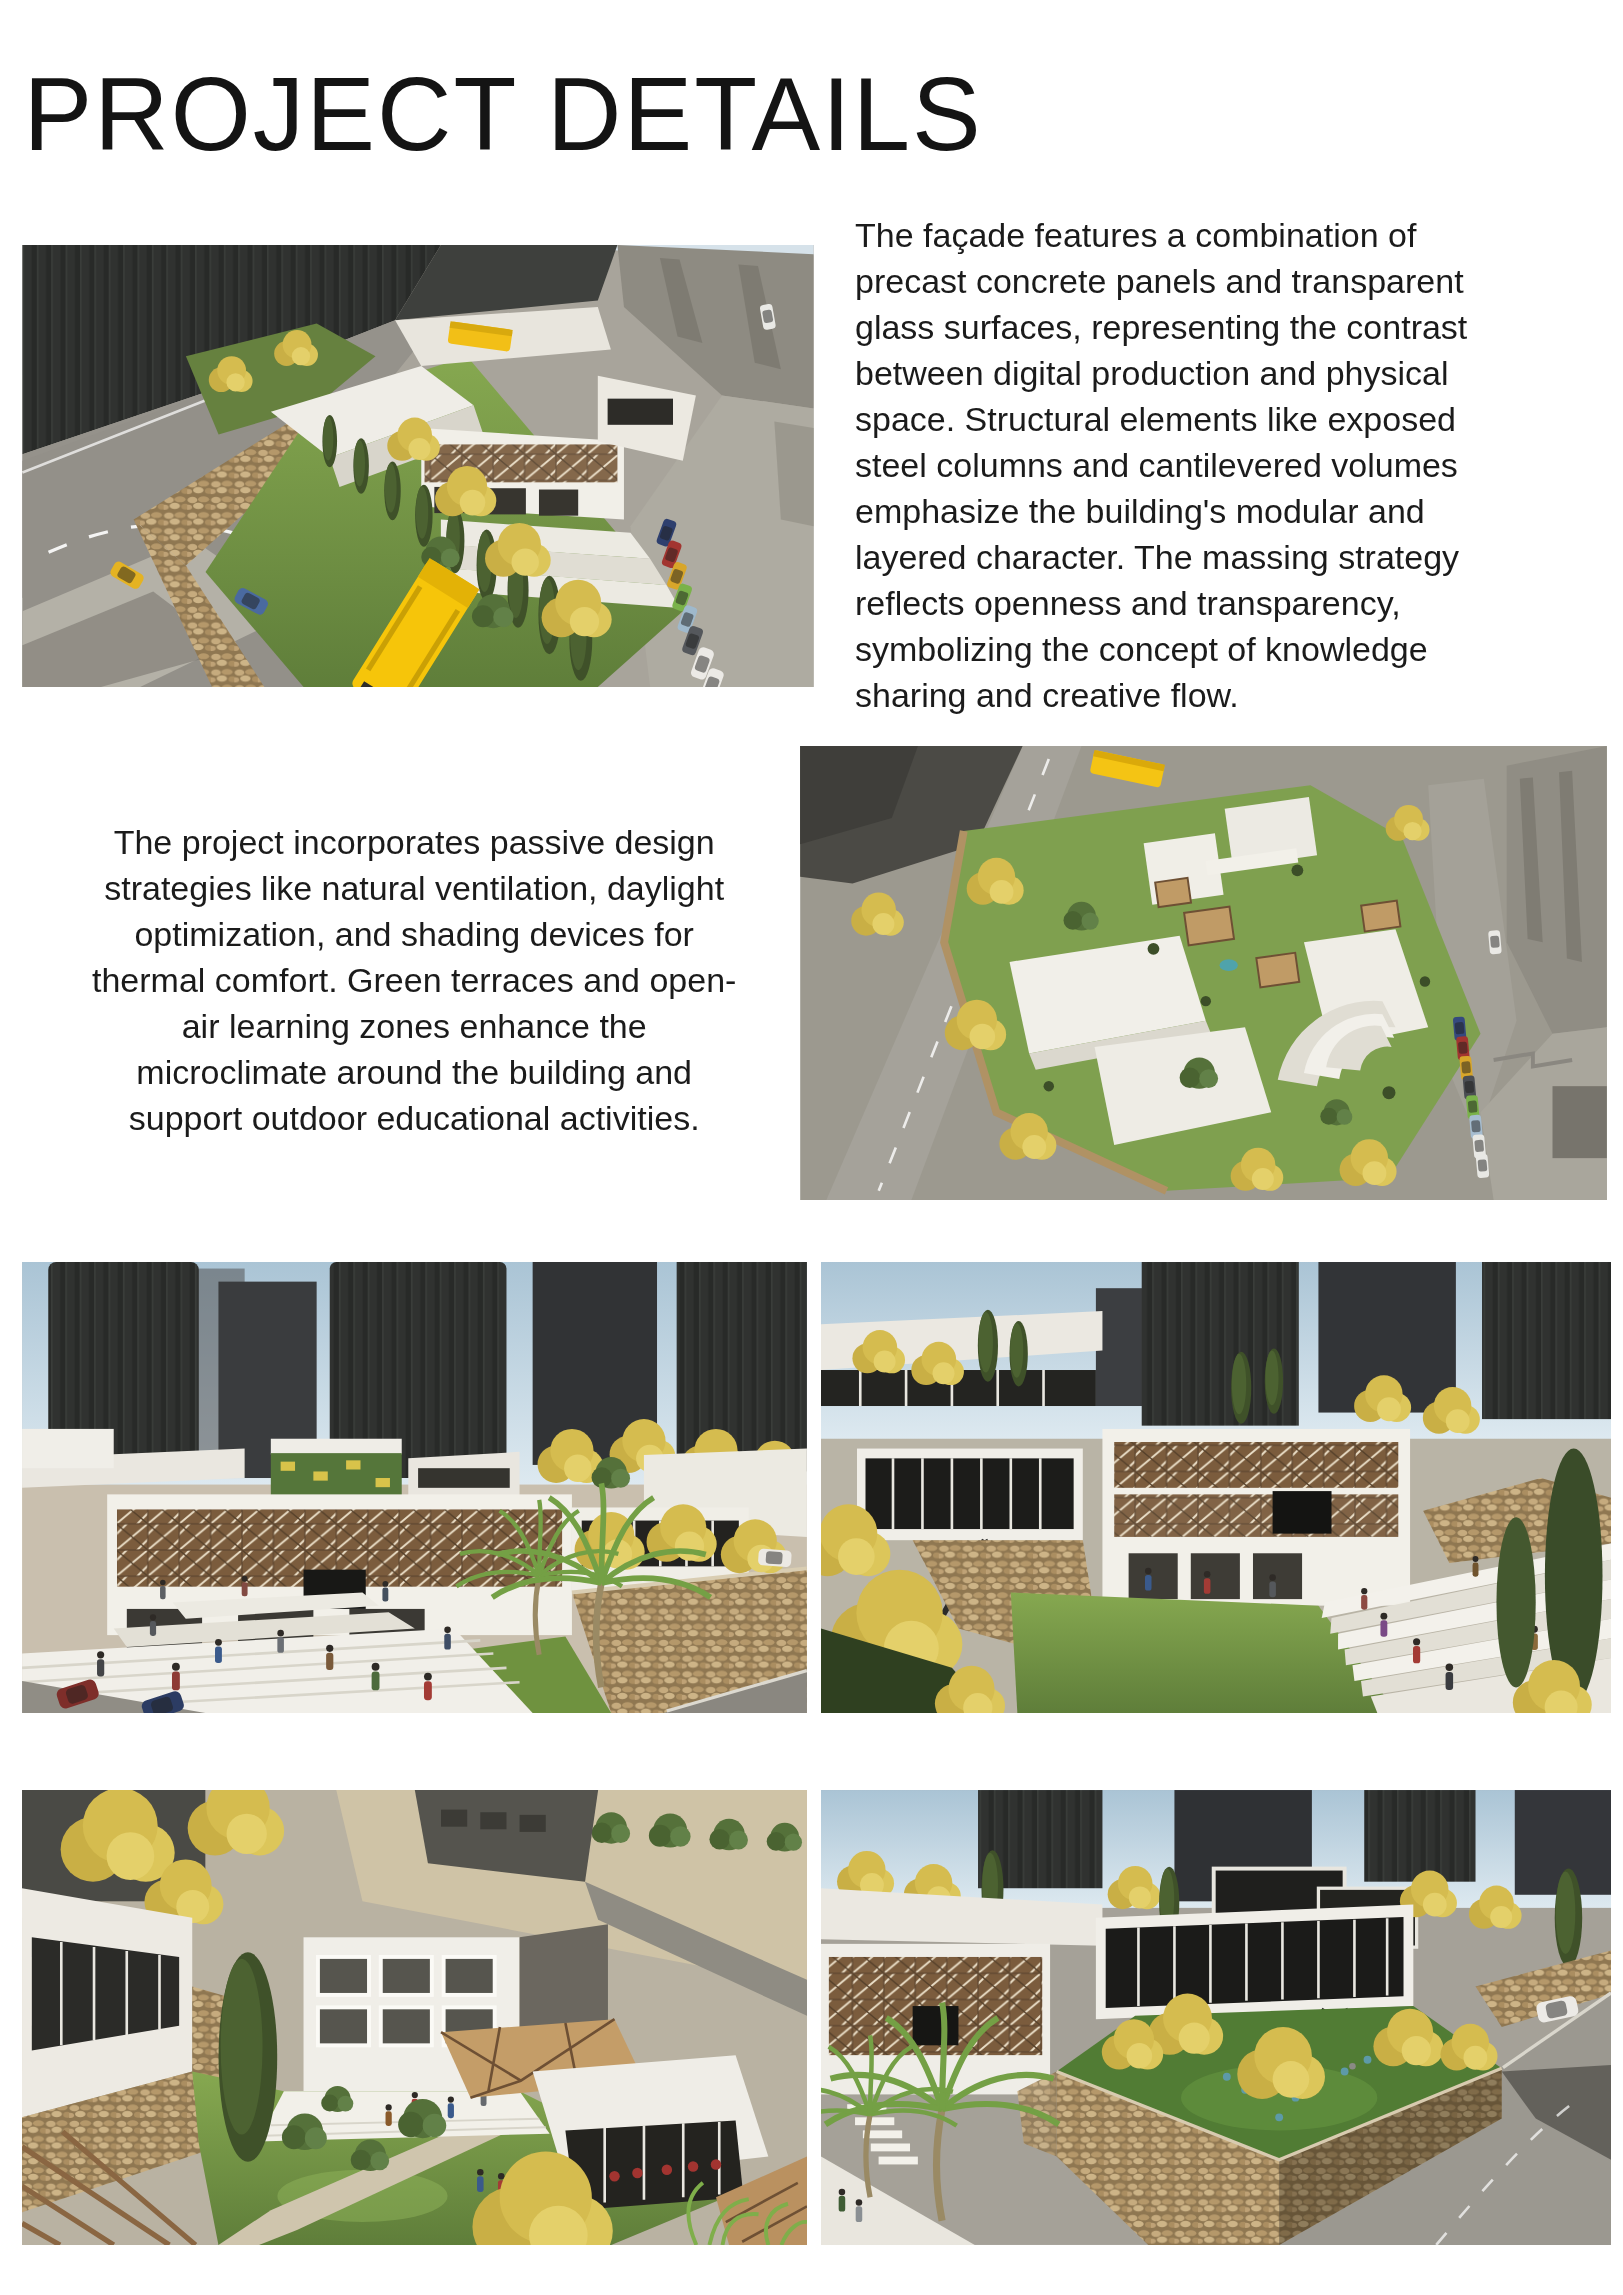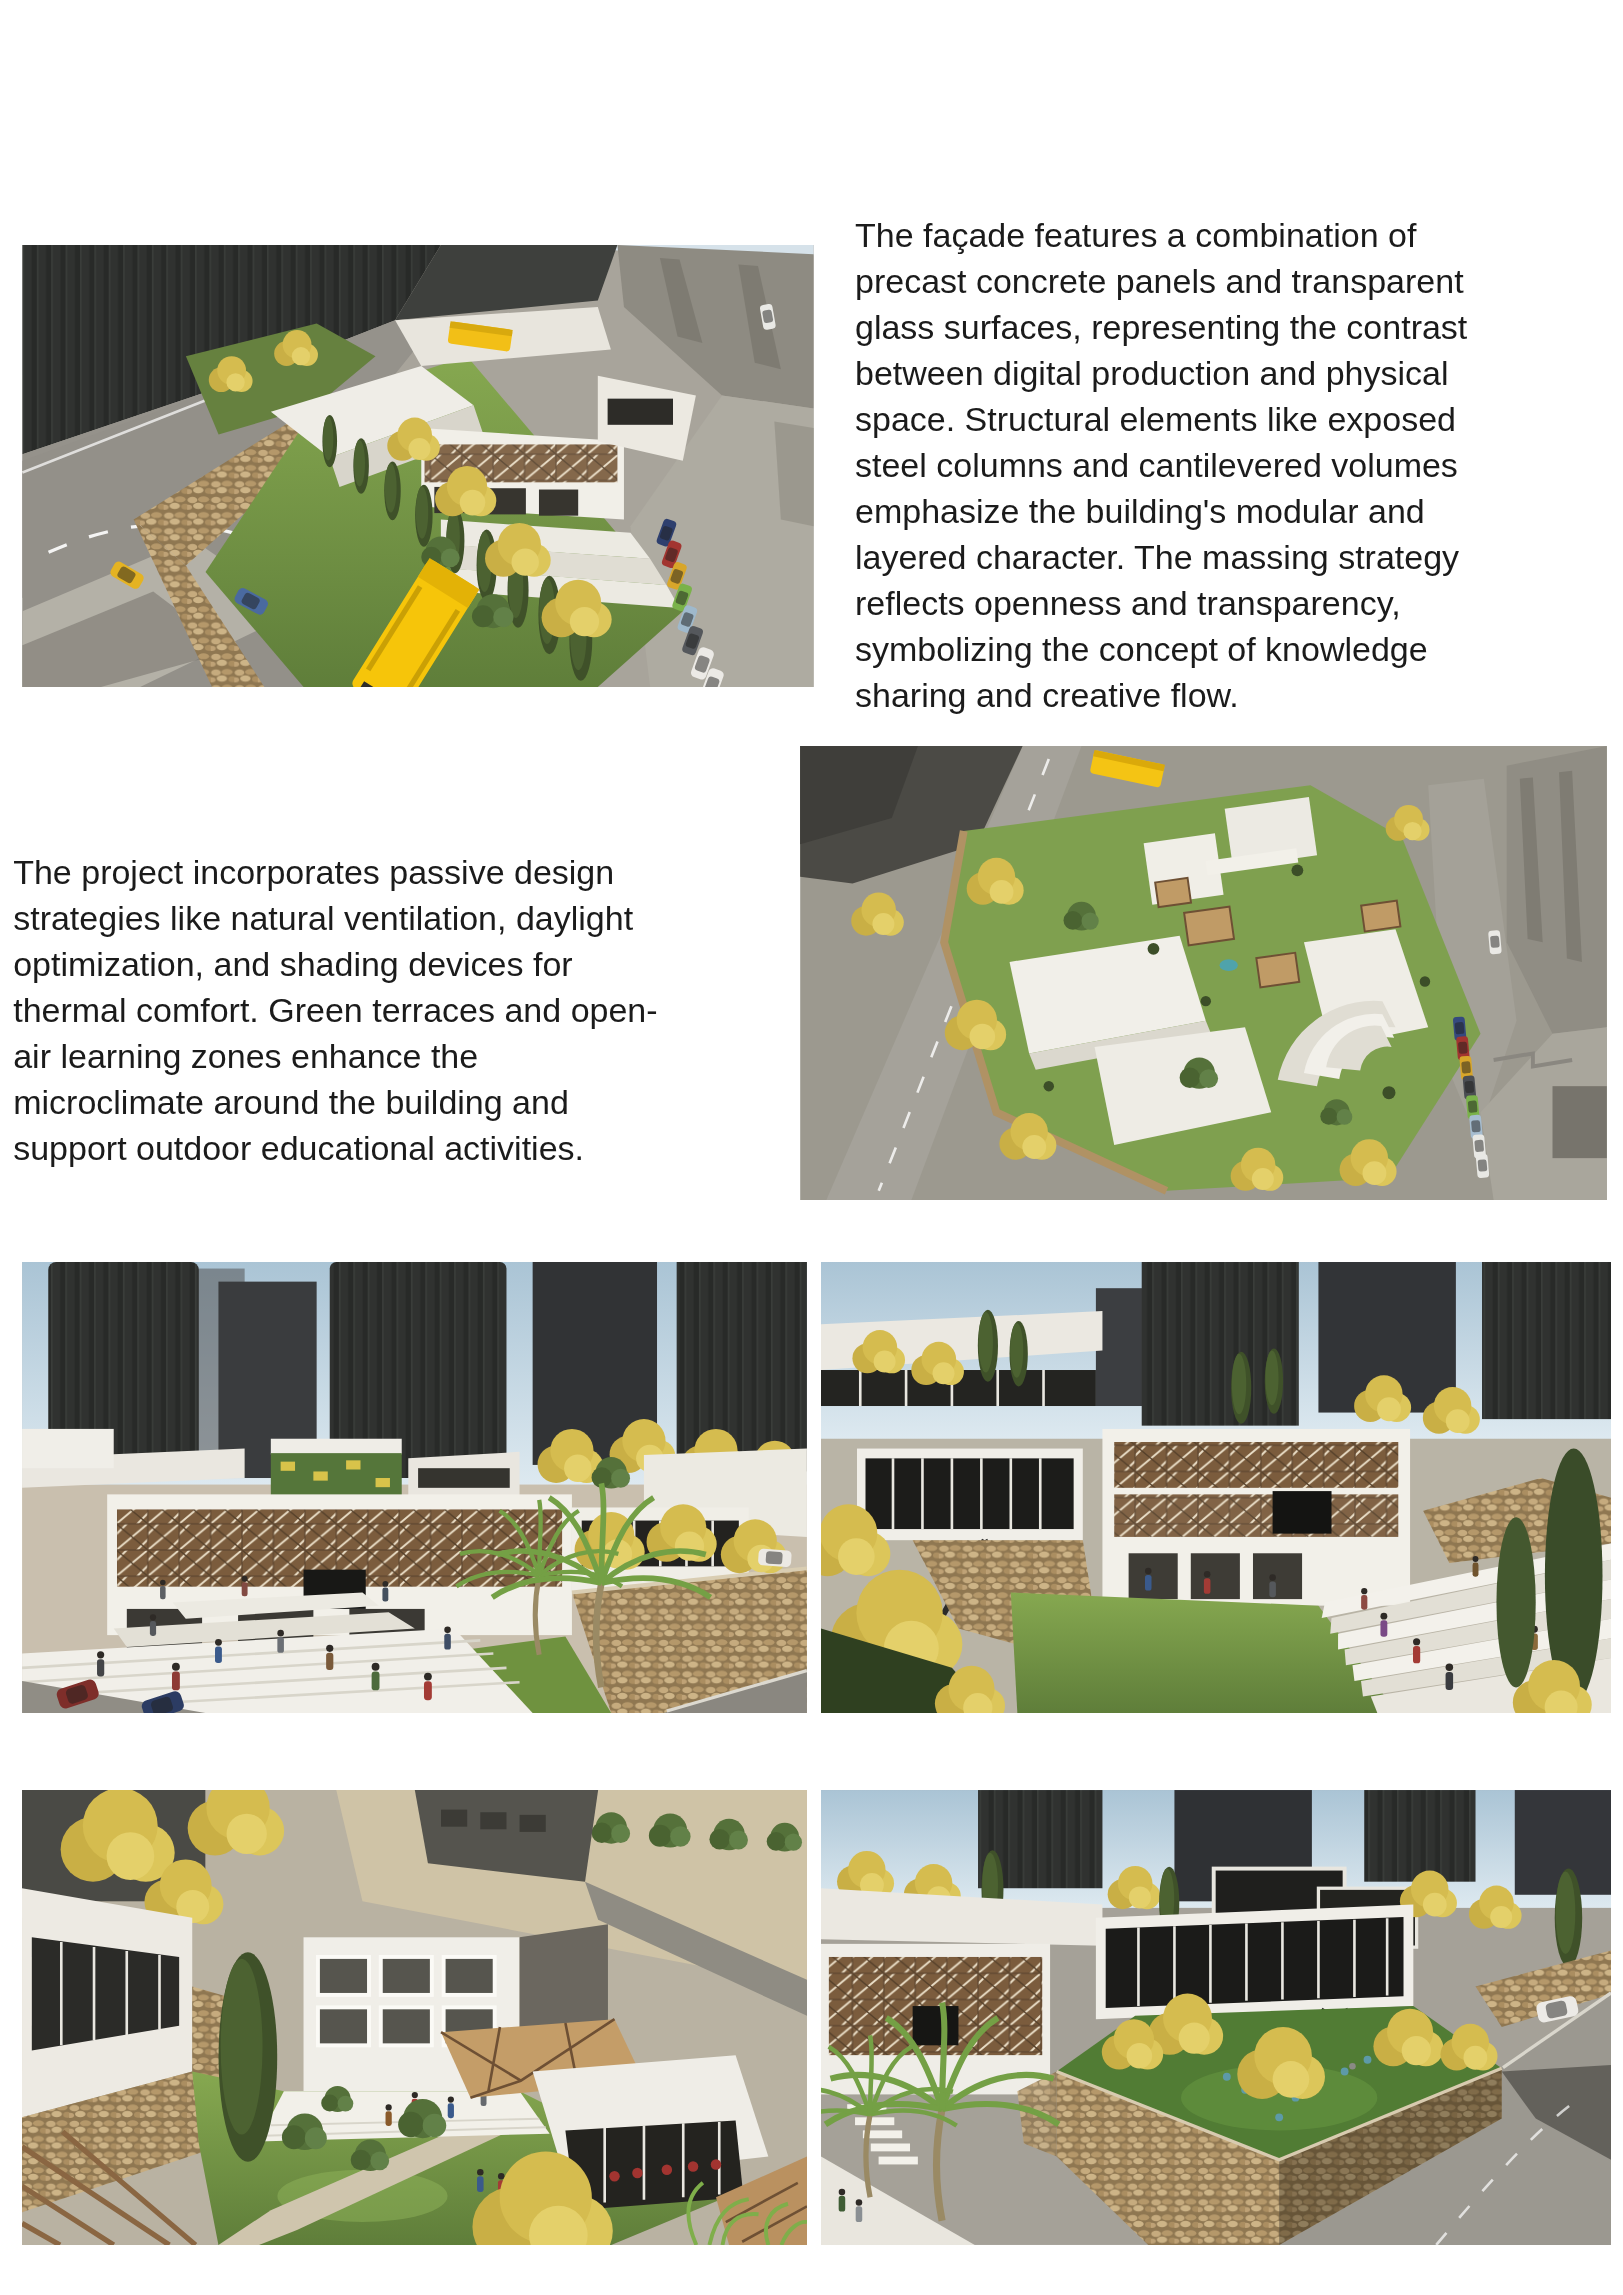--- a/index.html
+++ b/index.html
@@ -3,21 +3,21 @@
 <meta charset="utf-8">
 <style>
   html,body{margin:0;padding:0;background:#ffffff;}
   .page{position:relative;width:1623px;height:2295px;background:#fff;
         font-family:"Liberation Sans",sans-serif;overflow:hidden;}
   .title{position:absolute;left:23.6px;top:63px;margin:0;font-size:103px;line-height:1;
          font-weight:300;letter-spacing:2px;color:#141414;white-space:nowrap;}
   .para{position:absolute;margin:4px;font-size:34px;line-height:46px;color:#1b1b1b;
         white-space:pre-line;font-weight:400;}
   .para-facade{left:851px;top:208px;width:766px;}
-  .para-passive{left:9.2px;top:845px;width:802px;}
+  .para-passive{left:9.2px;top:815px;width:802px;text-align:center;}
   figure{position:absolute;margin:0;padding:0;}
   figure svg{display:block;width:100%;height:100%;}
   .img1{left:21.6px;top:245px;width:792px;height:442px;}
   .img2{left:800px;top:746px;width:807px;height:454px;}
   .img3{left:21.6px;top:1262px;width:785px;height:451px;}
   .img4{left:821px;top:1262px;width:790px;height:451px;}
   .img5{left:21.6px;top:1790px;width:785px;height:455px;}
   .img6{left:821px;top:1790px;width:790px;height:455px;}
   .defs{position:absolute;width:0;height:0;}
 </style>
@@ -86,20 +86,21 @@
         <path d="M0,-110 C-15,-155 -30,-185 -55,-200"></path>
           <path d="M0,-110 C15,-155 30,-185 55,-200"></path>
         <path d="M0,-110 C0,-160 5,-190 0,-215"></path>
       </g>
     </g>
   </defs>
 </svg>
 
 <div class="page">
 
+  <h1 class="title">PROJECT DETAILS</h1>
 
   <p class="para para-facade">The façade features a combination of
 precast concrete panels and transparent
 glass surfaces, representing the contrast
 between digital production and physical
 space. Structural elements like exposed
 steel columns and cantilevered volumes
 emphasize the building's modular and
 layered character. The massing strategy
 reflects openness and transparency,

